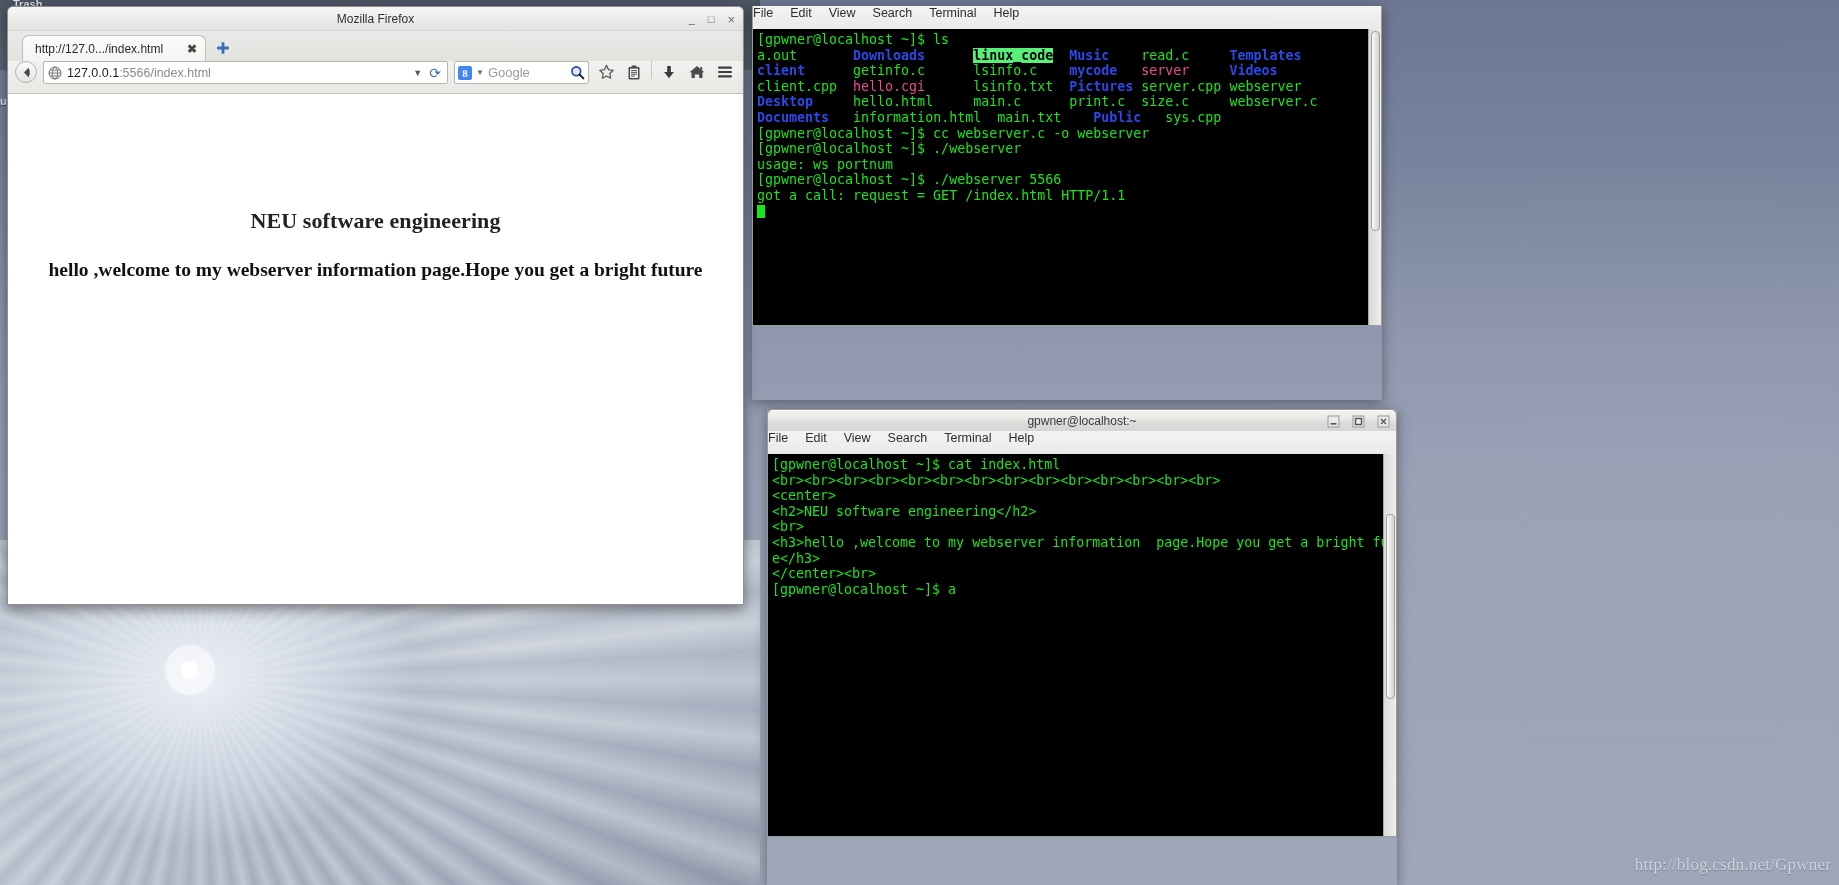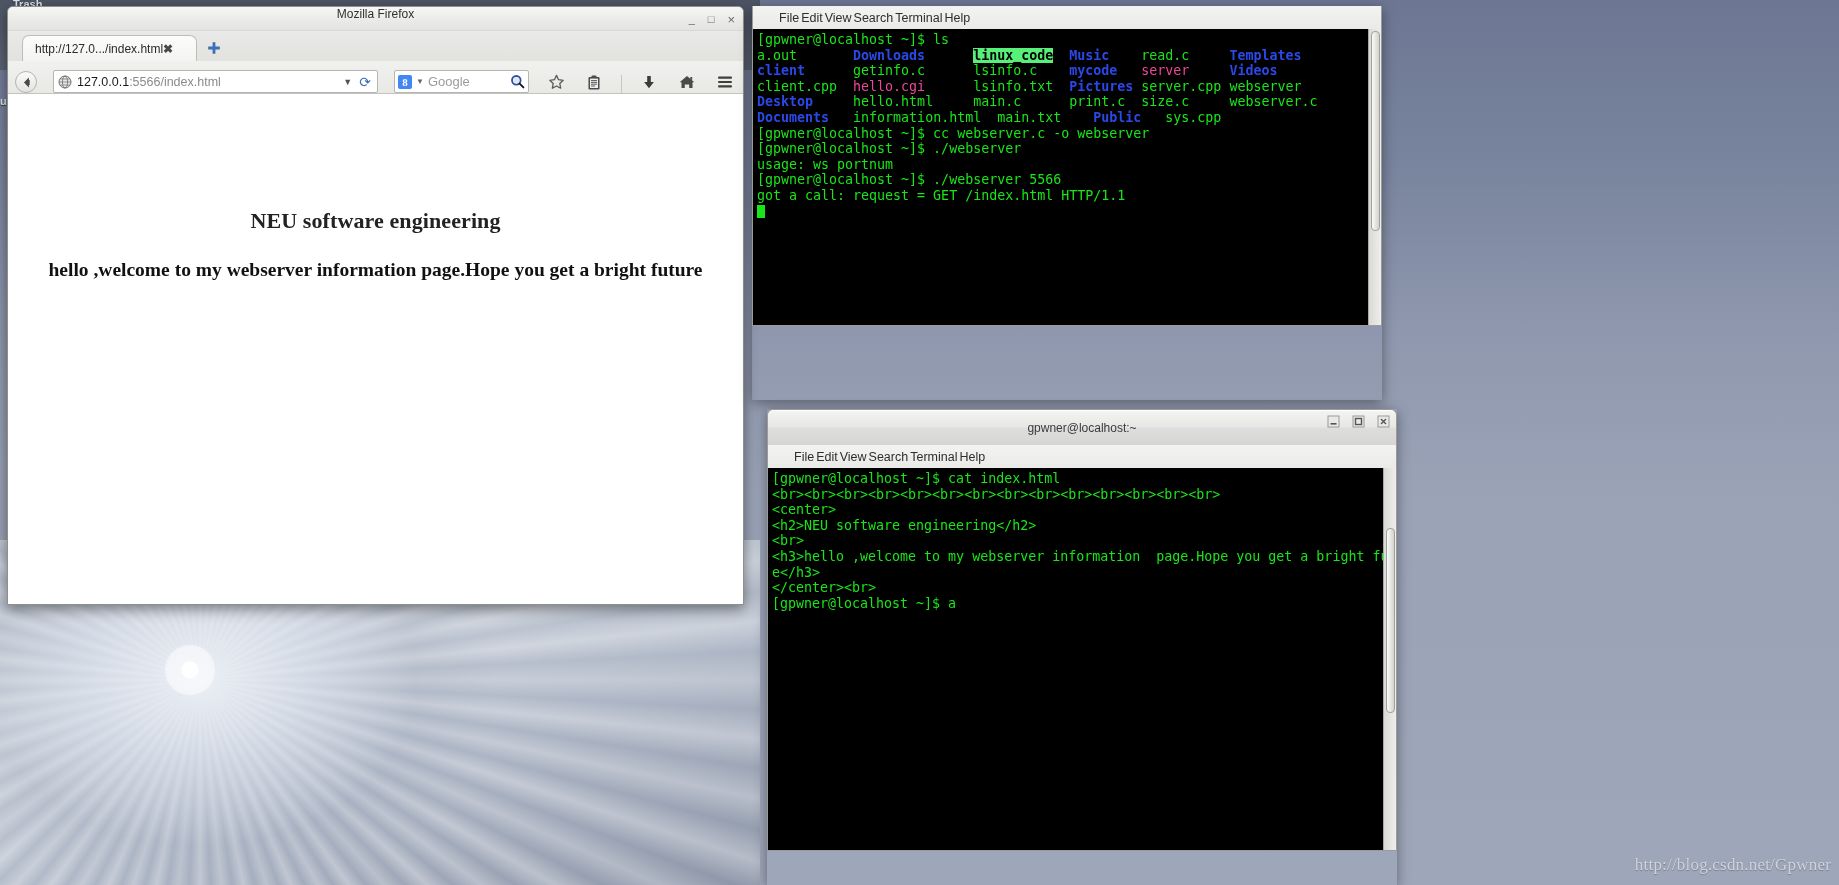--- a/index.html
+++ b/index.html
@@ -106,21 +106,21 @@
   .watermark{
     position:absolute; right:8px; bottom:10px;
     color:#cfd3dc; font-size:17px; letter-spacing:.2px;
     font-family:"Liberation Serif", serif;
     text-shadow:0 1px 1px rgba(0,0,0,.25);
   }
 
   
   .win{ position:absolute; }
   .win-titlebar{
-    height:36px;
+    height:22px;
     background:linear-gradient(180deg,#f4f4f2 0%, #e7e7e4 48%, #dedede 52%, #d5d5d2 100%);
     border:1px solid #9b9b98;
     border-bottom:none;
     border-top-left-radius:6px; border-top-right-radius:6px;
     display:flex; align-items:center; justify-content:center;
     position:relative;
     box-shadow:inset 0 1px 0 rgba(255,255,255,.9);
   }
   .win-title{ font-size:12px; color:#3b3b3b; }
   .win-btns{ position:absolute; right:6px; top:0; height:22px; display:flex; align-items:center; gap:12px; }
@@ -132,47 +132,47 @@
     left:7px; top:6px; width:737px; height:599px;
     box-shadow:0 4px 14px rgba(0,0,0,.45);
     background:#f2f1f0;
     border:1px solid #8f8f8c;
     border-radius:6px 6px 0 0;
   }
   #ff-title{
     height:24px;
     background:linear-gradient(180deg,#f6f6f4 0%, #ececeb 50%, #e3e3e1 100%);
     border-radius:5px 5px 0 0;
-    display:flex; justify-content:center;
+    display:flex; align-items:center; justify-content:center;
     position:relative;
     border-bottom:1px solid #d8d8d5;
   }
   #ff-title .win-title{ font-size:12px; color:#2f2f2f; }
   .ff-wbtns{ position:absolute; right:8px; top:0; height:24px; display:flex; align-items:center; gap:13px; color:#6a6a6a; }
   .ff-tabbar{
     height:30px; position:relative;
     background:linear-gradient(180deg,#e9e9e7 0%, #e2e2df 100%);
     display:flex; align-items:flex-end; padding-left:14px;
   }
   .ff-tab{
-    height:26px; min-width:175px; display:flex; align-items:center; gap:0;
+    height:26px; min-width:175px; display:flex; align-items:center; gap:24px;
     padding:0 8px 0 12px;
     background:linear-gradient(180deg,#fcfcfb 0%, #f3f3f1 100%);
     border:1px solid #bdbdba; border-bottom:none;
     border-radius:7px 7px 0 0;
     font-size:12px; color:#2b2b2b;
   }
   .ff-tab-label{ white-space:nowrap; }
   .ff-tab-close{ font-size:12px; color:#4a4a4a; font-weight:bold; line-height:1; }
   .ff-newtab{
     width:26px; height:26px; display:flex; align-items:center; justify-content:center;
     margin-left:4px;
   }
   .ff-navbar{
-    height:33px; display:flex; align-items:flex-end; gap:16px; padding:0 7px;
+    height:33px; display:flex; align-items:flex-start; gap:6px; padding:0 7px;
     background:linear-gradient(180deg,#f1f1ef 0%, #e8e8e5 100%);
     border-bottom:1px solid #c3c3c0;
   }
   .ff-back{
     width:22px; height:22px; border-radius:50%;
     background:linear-gradient(180deg,#fbfbfa,#e3e3e0);
     border:1px solid #b3b3b0;
     display:flex; align-items:center; justify-content:center;
   }
   .ff-urlbar{
@@ -205,21 +205,21 @@
     font-family:"Liberation Serif", serif;
     font-size:19.5px; font-weight:bold; color:#111;
     margin-top:24px; padding:0 18px; line-height:1.25;
   }
 
   
   .term-menubar{
     height:23px;
     background:linear-gradient(180deg,#f3f3f1 0%, #eaeae8 100%);
     border-left:1px solid #9b9b98; border-right:1px solid #9b9b98;
-    display:flex; align-items:center; gap:2px; padding-left:26px;
+    display:flex; gap:17px; padding-left:0;
     font-size:12.5px; color:#2e2e2e;
   }
   .term-body{
     background:#000; position:relative; overflow:hidden;
     border-left:1px solid #9b9b98; border-right:1px solid #9b9b98;
     border-bottom:1px solid #9b9b98;
   }
   .term-text{
     font-family:"DejaVu Sans Mono","Liberation Mono",monospace;
     font-size:13.3px; line-height:15.6px; white-space:pre;

